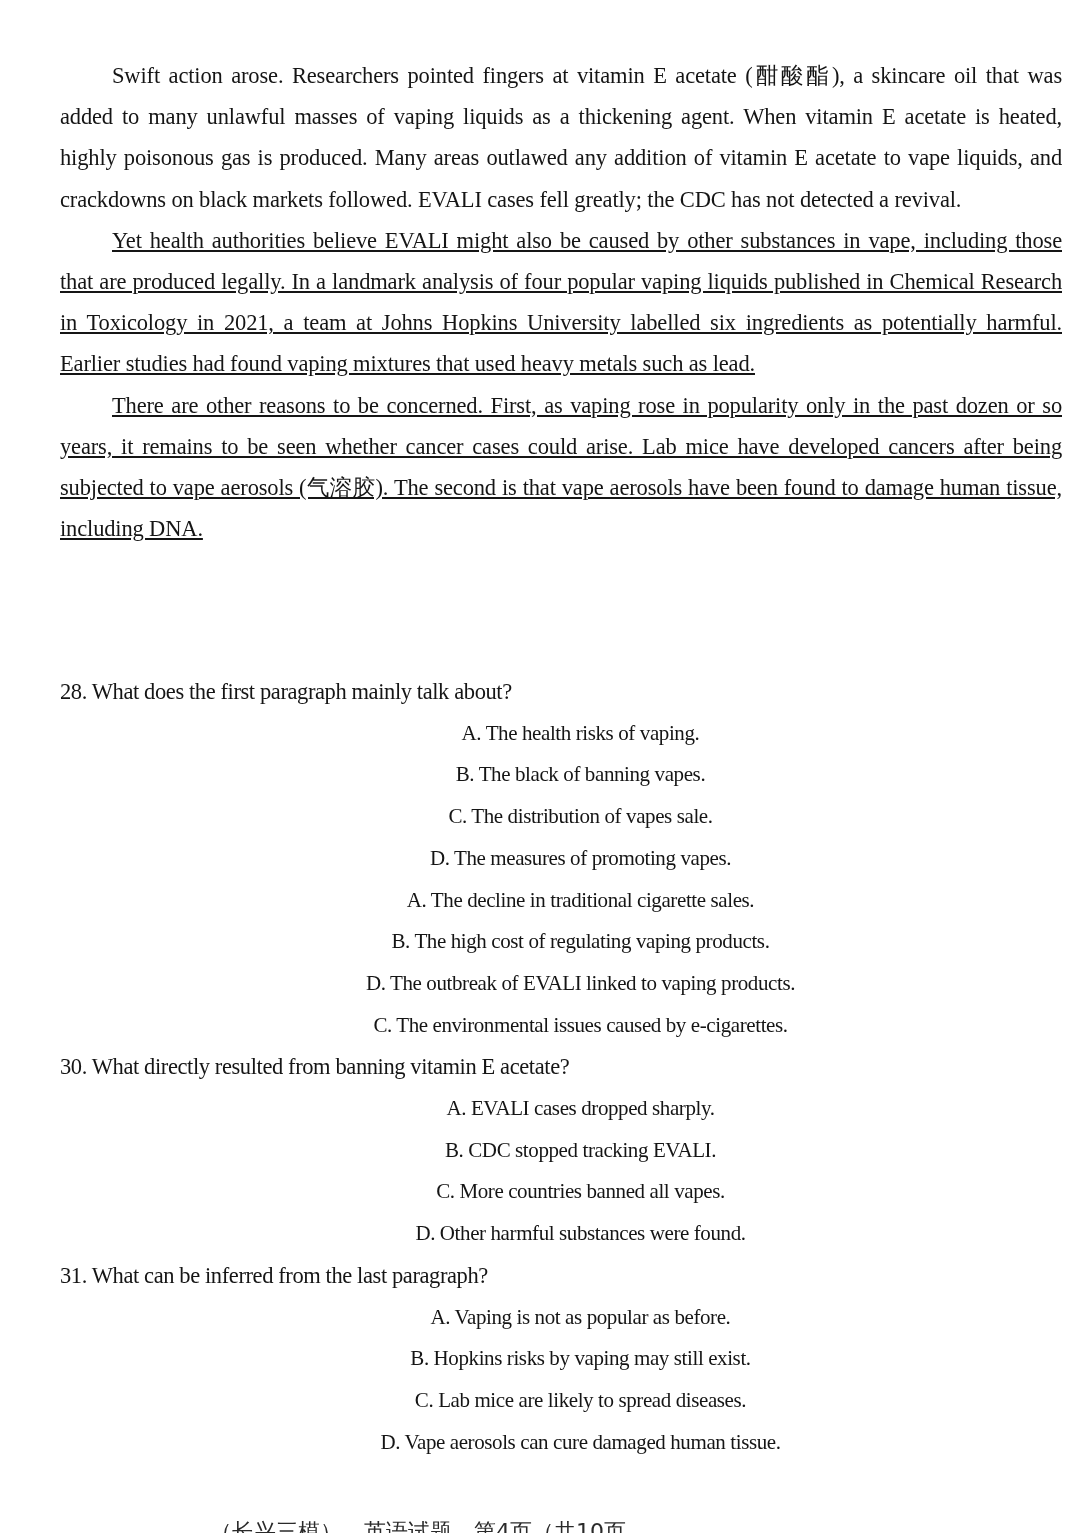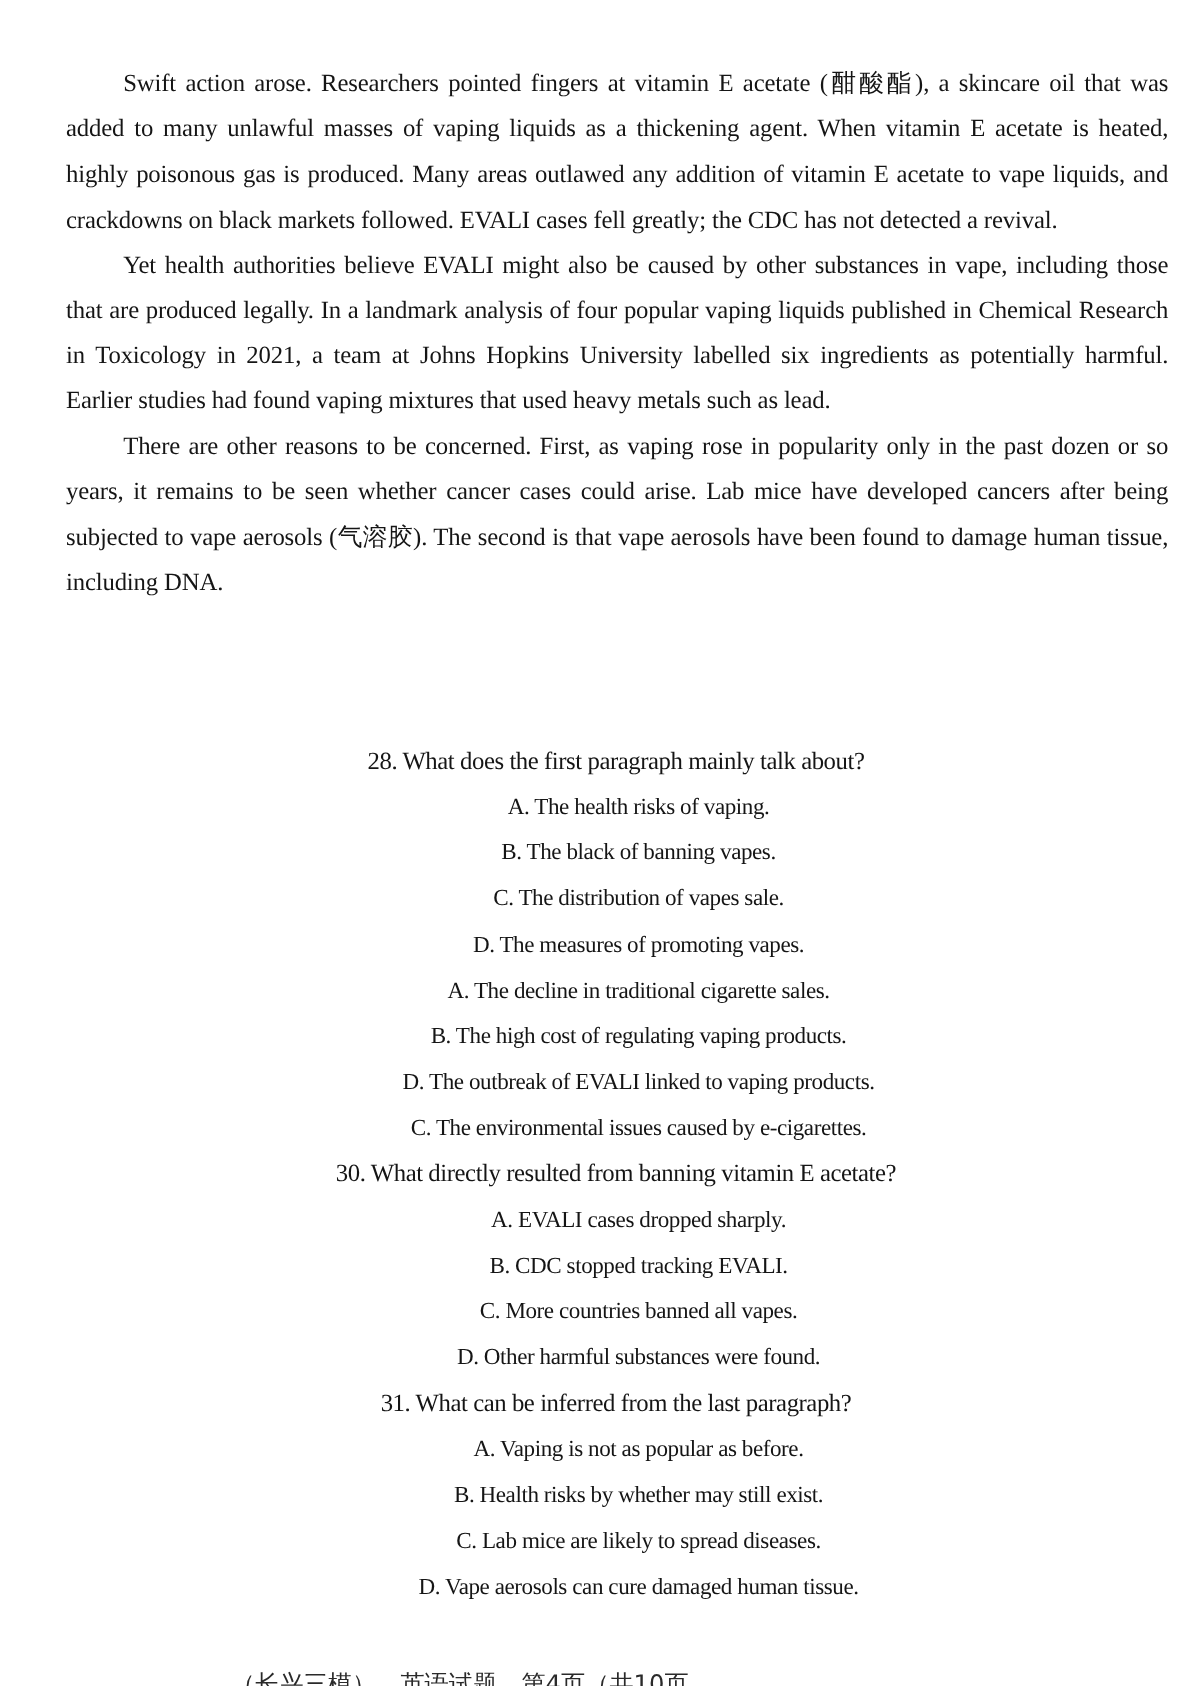--- a/index.html
+++ b/index.html
@@ -13,27 +13,26 @@
   .page { position: absolute; left: 0; top: 0; width: 855px; height: 1533px; }
   .passage { position: absolute; left: 60px; top: 55px; width: 1002px; }
   .para {
     margin: 0;
     font-size: 22.5px;
     line-height: 41.2px;
     text-align: justify;
     text-indent: 52px;
     letter-spacing: -0.15px;
   }
-  .para + .para { margin-top: 0; }
+  .para + .para { margin-top: 0; text-decoration: underline; }
   .questions { position: absolute; left: 60px; top: 671px; width: 1000px; }
   .question { margin: 0; }
   .stem {
     font-size: 22.5px; line-height: 41.7px; margin: 0;
     letter-spacing: -0.4px;
-    text-align: center;
   }
   .option {
     font-size: 21px; line-height: 41.7px; margin: 0;
     padding-left: 41px; letter-spacing: -0.4px; text-align: center;
   }
   .footer {
     position: absolute; left: 210px; top: 1518px;
     font-size: 22px; line-height: 28px; color: #2a2a2a;
     white-space: nowrap; font-family: "DejaVu Sans", sans-serif;
   }
@@ -70,21 +69,21 @@
     <div class="question">
       <p class="stem">30. What directly resulted from banning vitamin E acetate?</p>
       <p class="option">A. EVALI cases dropped sharply.</p>
       <p class="option">B. CDC stopped tracking EVALI.</p>
       <p class="option">C. More countries banned all vapes.</p>
       <p class="option">D. Other harmful substances were found.</p>
     </div>
     <div class="question">
       <p class="stem">31. What can be inferred from the last paragraph?</p>
       <p class="option">A. Vaping is not as popular as before.</p>
-      <p class="option">B. Health risks by whether may still exist.</p>
+      <p class="option">B. Hopkins risks by vaping may still exist.</p>
       <p class="option">C. Lab mice are likely to spread diseases.</p>
       <p class="option">D. Vape aerosols can cure damaged human tissue.</p>
     </div>
   </div>
 
   <div class="footer">（长兴三模）　英语试题　第4页（共10页</div>
   <div class="footer-fade"></div>
 </div>
 
 </body></html>

